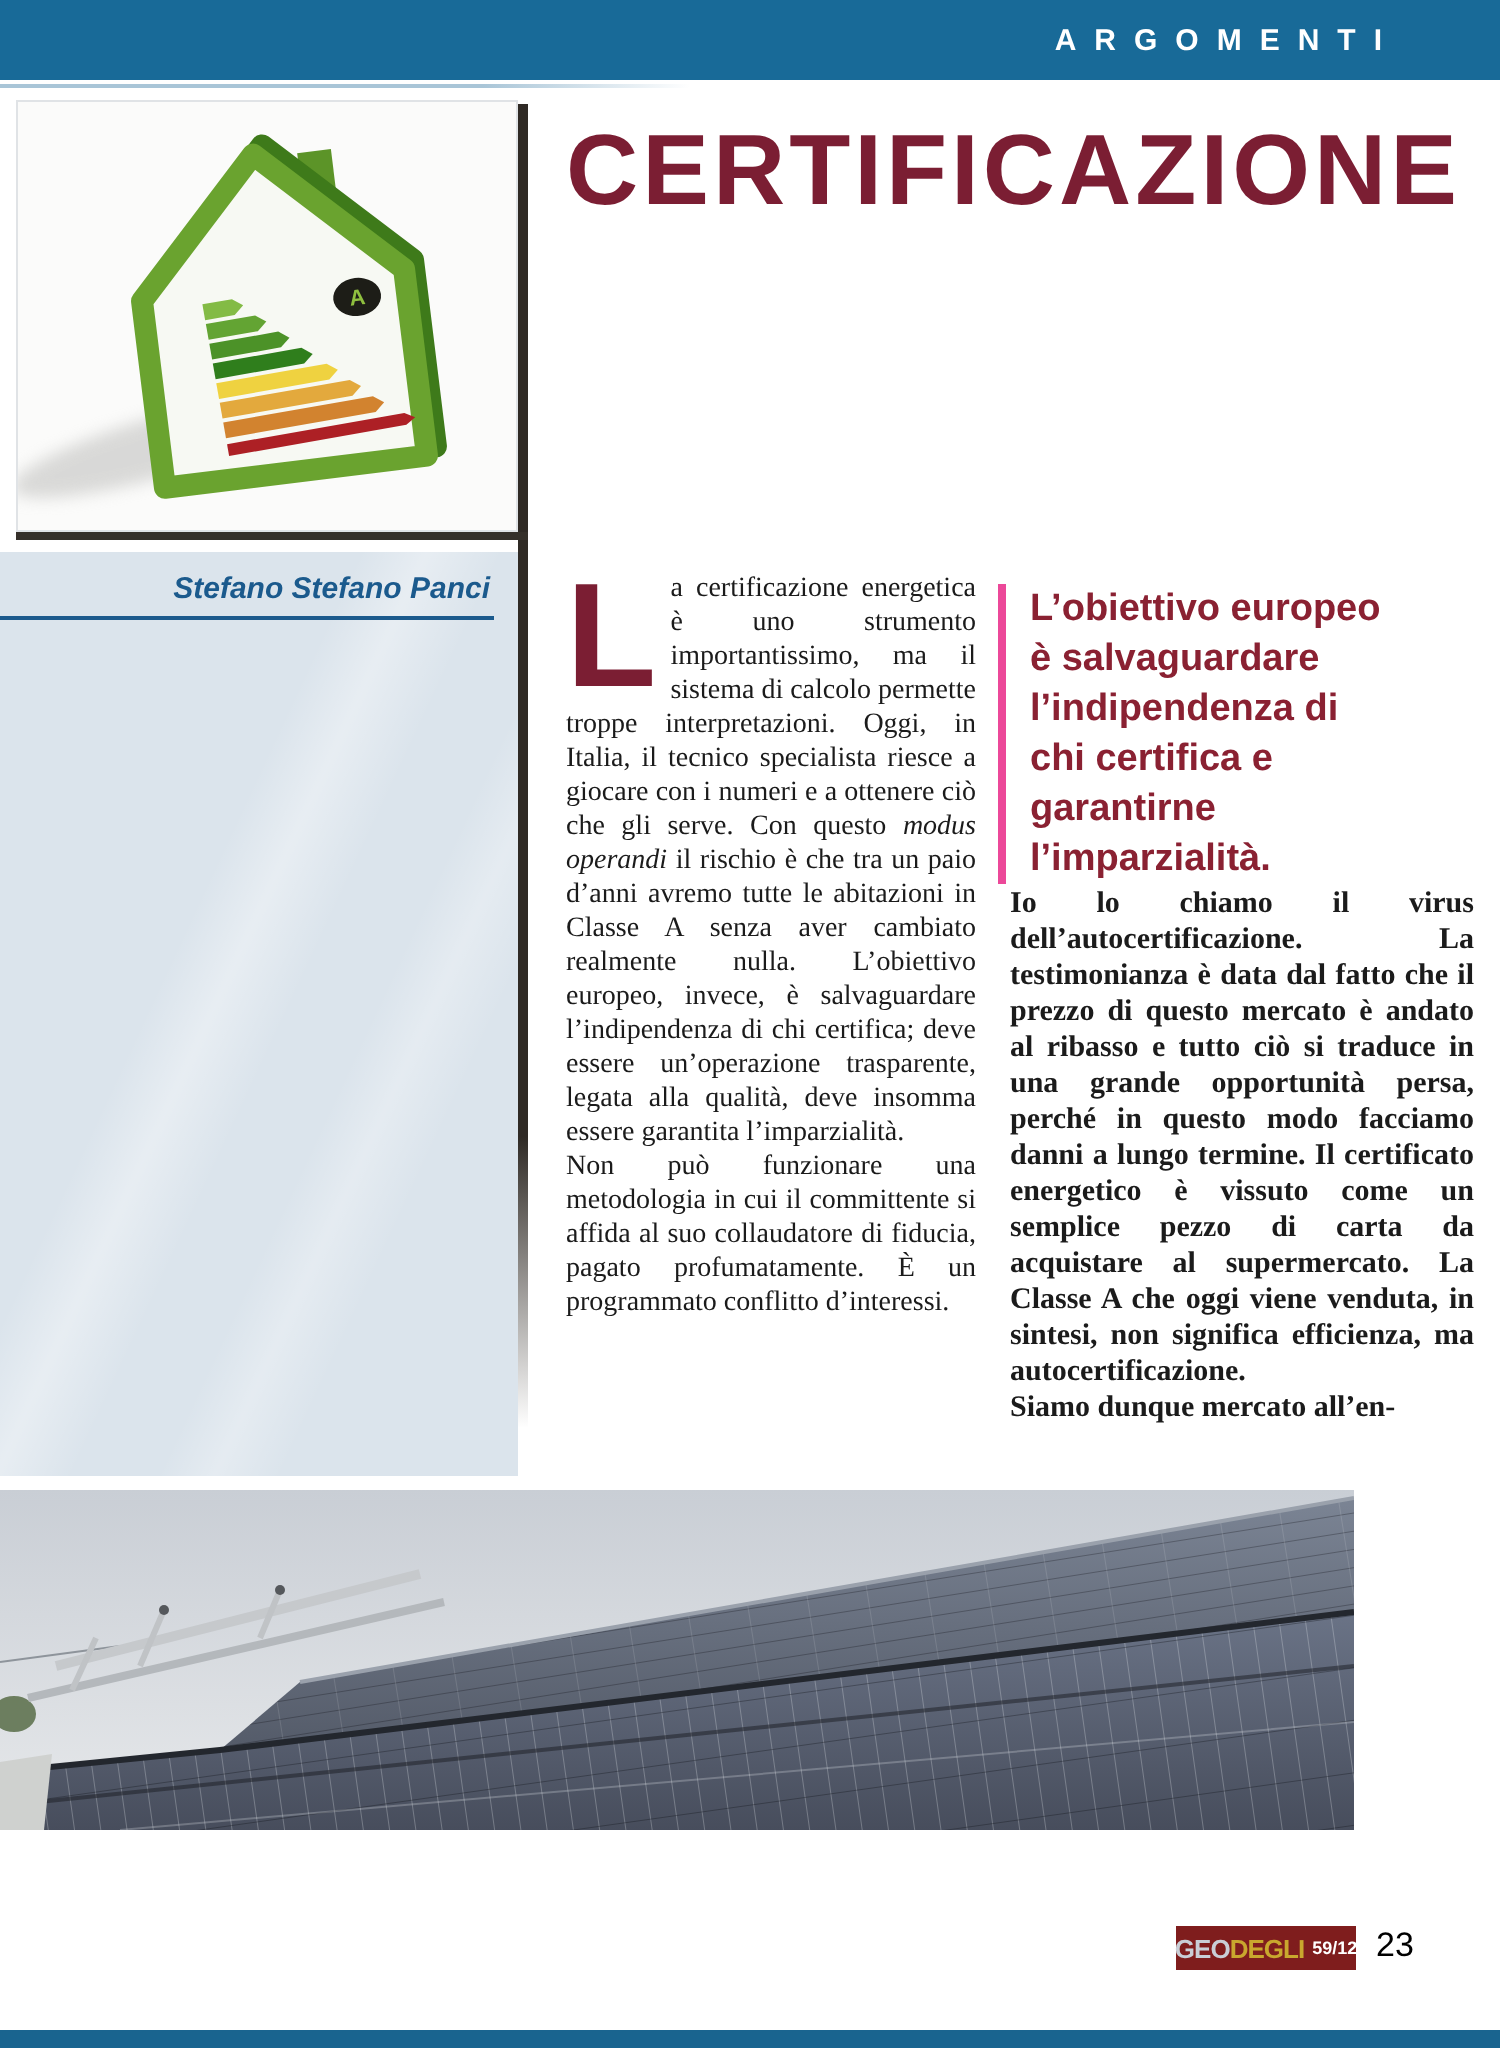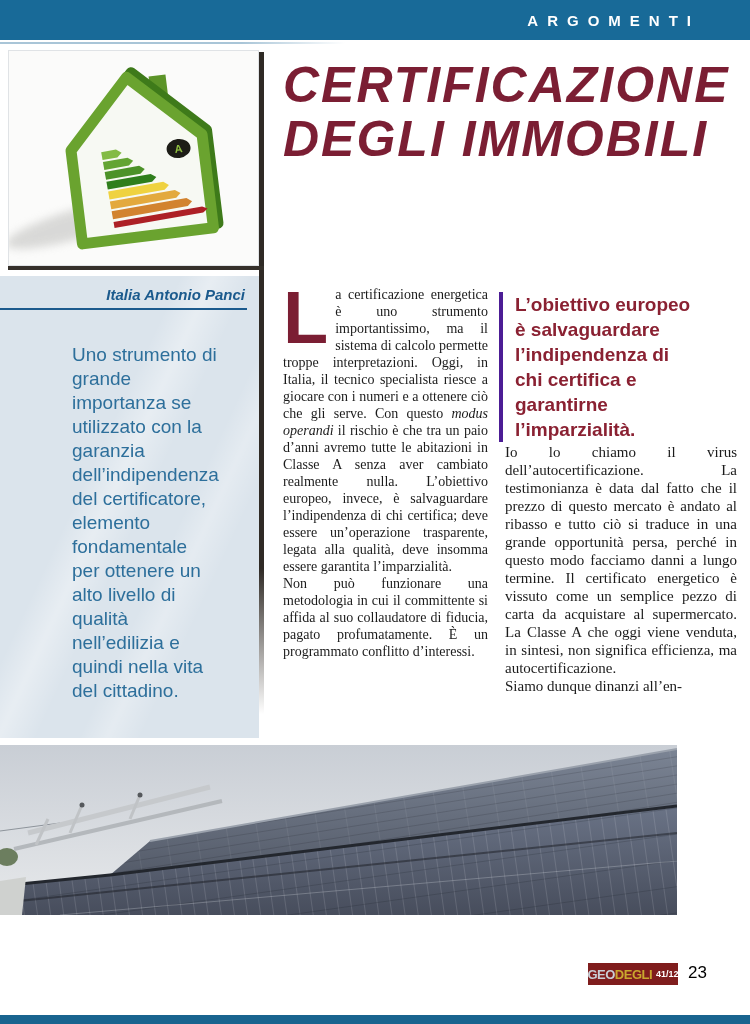--- a/index.html
+++ b/index.html
@@ -29,21 +29,21 @@
   .left-rail-shadow{
     position:absolute;left:259px;top:52px;width:5px;height:662px;
     background:linear-gradient(#2f2a25 0%,#2f2a25 78%,rgba(47,42,37,0) 100%);
   }
   .house-box-bottom{
     position:absolute;left:8px;top:266px;width:256px;height:4px;background:#35302a;
   }
   
   .title{
     position:absolute;left:283px;top:58px;width:460px;margin:0;
-    color:#7b1e33;font-size:50px;line-height:54px;font-weight:bold;letter-spacing:2px;font-style:italic;
+    color:#7b1e33;font-size:50px;line-height:54px;font-weight:bold;letter-spacing:2px;
   }
   .title-line{display:block;}
   
   .author-panel{
     position:absolute;left:0;top:276px;width:259px;height:462px;
     background-color:#dbe4ec;
     background-image:
       linear-gradient(115deg, rgba(255,255,255,0) 38%, rgba(255,255,255,0.35) 45%, rgba(255,255,255,0) 53%),
       linear-gradient(115deg, rgba(255,255,255,0) 62%, rgba(255,255,255,0.28) 68%, rgba(255,255,255,0) 75%);
     box-sizing:border-box;padding-top:10px;
@@ -53,31 +53,31 @@
     text-align:right;padding-right:14px;
   }
   .author-rule{width:247px;height:2px;background:#1b5a8d;margin-top:5px;}
   .standfirst{
     margin:33px 8px 0 72px;
     color:#2d6f9b;font-size:19px;line-height:24px;white-space:pre-line;
   }
   
   .col{position:absolute;color:#1b1b1b;font-family:"Liberation Serif",serif;text-align:justify;}
   .col-mid{left:283px;top:286px;width:205px;font-size:14px;line-height:17px;}
-  .col-right{left:505px;top:443px;width:232px;font-size:15px;line-height:18px;}
+  .col-right{left:505px;top:443px;width:232px;font-size:15px;line-height:18px;font-weight:bold;}
   .bodytext{margin:0;}
   .dropcap{
     float:left;font-family:"Liberation Sans",sans-serif;font-weight:bold;
     color:#7b1e33;font-size:74px;line-height:58px;margin:3px 7px 0 0;
   }
   em{font-style:italic;}
   
   .pullquote{
     position:absolute;left:499px;top:292px;width:222px;
-    border-left:4px solid #4c1d95;padding-left:12px;
+    border-left:4px solid #ec4899;padding-left:12px;
     color:#8a2132;font-size:19px;line-height:25px;font-weight:bold;white-space:pre-line;
   }
   
   .photo{position:absolute;left:0;top:745px;width:677px;height:170px;overflow:hidden;}
   .photo svg{display:block;}
   
   .logo{
     position:absolute;left:588px;top:963px;width:90px;height:22px;
     background:#7f1d1d;display:flex;align-items:center;justify-content:center;
   }
@@ -130,58 +130,42 @@
           <polygon points="96,168 186,168 191,171 186,174 96,174" fill="#ad2025"></polygon>
         </g>
       </g>
     </svg>
   </div>
   <div class="left-rail-shadow"></div>
   <div class="house-box-bottom"></div>
 
   <h1 class="title">
     <span class="title-line">CERTIFICAZIONE</span>
-    <span class="title-line">DEGLI IMMOBILI</span>
   </h1>
 
   <div class="author-panel">
-    <div class="author-name">Italia Antonio Panci</div>
+    <div class="author-name">Stefano Stefano Panci</div>
     <div class="author-rule"></div>
-    <div class="standfirst">Uno strumento di
-grande
-importanza se
-utilizzato con la
-garanzia
-dell’indipendenza
-del certificatore,
-elemento
-fondamentale
-per ottenere un
-alto livello di
-qualità
-nell’edilizia e
-quindi nella vita
-del cittadino.</div>
   </div>
 
   <div class="col col-mid">
     <p class="bodytext"><span class="dropcap">L</span><span>a certificazione energetica è uno strumento importantissimo, ma il sistema di calcolo permette troppe interpretazioni. Oggi, in Italia, il tecnico specialista riesce a giocare con i numeri e a ottenere ciò che gli serve. Con questo </span><em>modus operandi</em><span> il rischio è che tra un paio d’anni avremo tutte le abitazioni in Classe A senza aver cambiato realmente nulla. L’obiettivo europeo, invece, è salvaguardare l’indipendenza di chi certifica; deve essere un’operazione trasparente, legata alla qualità, deve insomma essere garantita l’imparzialità.</span></p>
     <p class="bodytext">Non può funzionare una metodologia in cui il committente si affida al suo collaudatore di fiducia, pagato profumatamente. È un programmato conflitto d’interessi.</p>
   </div>
 
   <div class="pullquote">L’obiettivo europeo
 è salvaguardare
 l’indipendenza di
 chi certifica e
 garantirne
 l’imparzialità.</div>
 
   <div class="col col-right">
     <p class="bodytext">Io lo chiamo il virus dell’autocertificazione. La testimonianza è data dal fatto che il prezzo di questo mercato è andato al ribasso e tutto ciò si traduce in una grande opportunità persa, perché in questo modo facciamo danni a lungo termine. Il certificato energetico è vissuto come un semplice pezzo di carta da acquistare al supermercato. La Classe A che oggi viene venduta, in sintesi, non significa efficienza, ma autocertificazione.</p>
-    <p class="bodytext">Siamo dunque dinanzi all’en-</p>
+    <p class="bodytext">Siamo dunque mercato all’en-</p>
   </div>
 
   <div class="photo">
     <svg width="677" height="170" viewBox="0 0 677 170">
       <defs>
         <linearGradient id="sky" x1="0" y1="0" x2="0" y2="1">
           <stop offset="0" stop-color="#c9ced5"></stop>
             <stop offset="1" stop-color="#e7e9eb"></stop>
         </linearGradient>
         <linearGradient id="farRoof" x1="0" y1="0" x2="0" y2="1">
@@ -221,18 +205,18 @@
       <path d="M36,100 L48,74" stroke="#c0c3c6" stroke-width="3" fill="none"></path>
       <circle cx="82" cy="60" r="2.5" fill="#55585c"></circle>
       <circle cx="140" cy="50" r="2.5" fill="#55585c"></circle>
       <polygon points="0,136 26,132 22,170 0,170" fill="#cfd1cf"></polygon>
     </svg>
   </div>
 
   <div class="logo">
     <span class="logo-geo">GEO</span>
       <span class="logo-punto">DEGLI</span>
-      <span class="logo-issue">41/12</span>
+      <span class="logo-issue">59/12</span>
   </div>
   <span class="pagenum">23</span>
 
   <div class="bottombar"></div>
 </div>
 
 </body></html>

